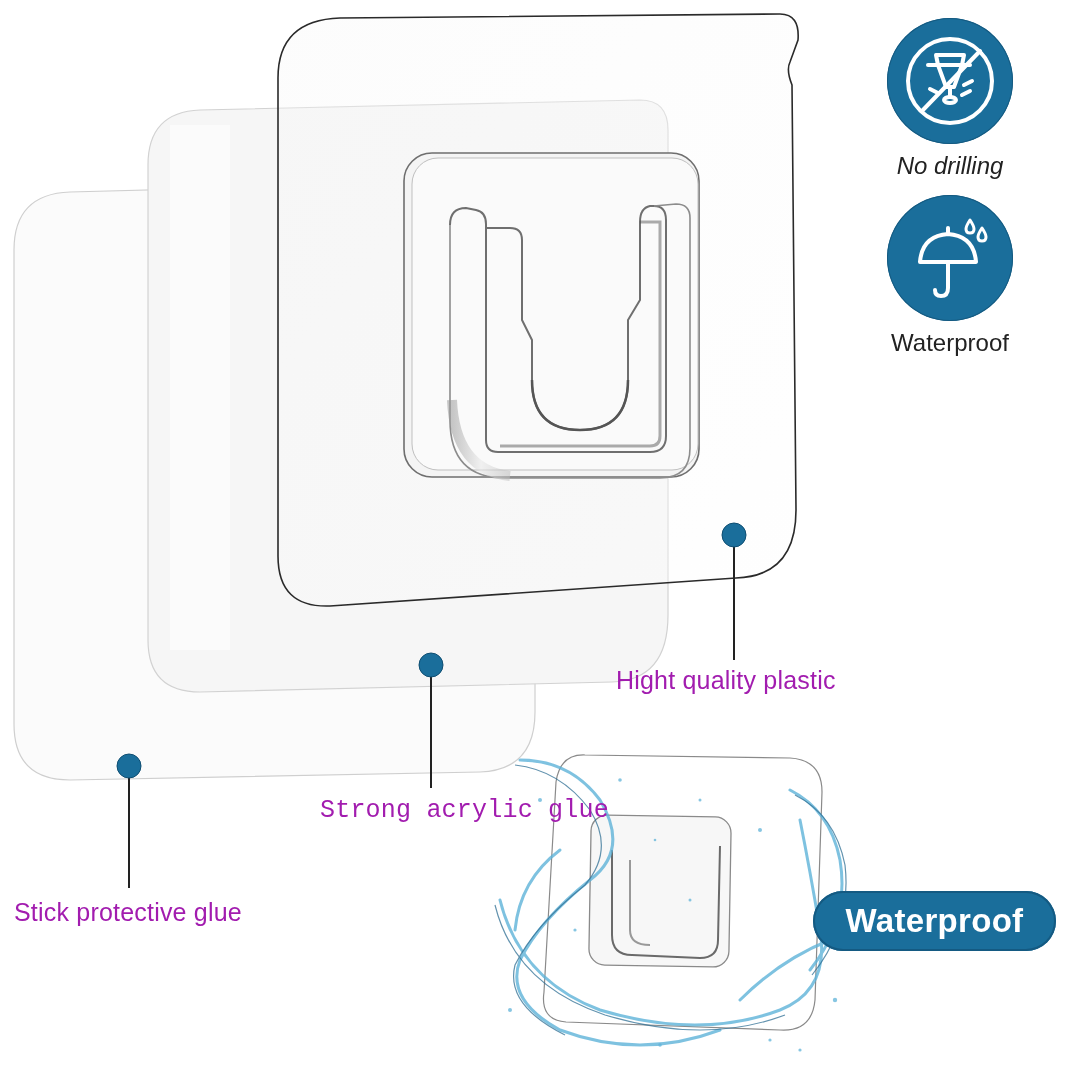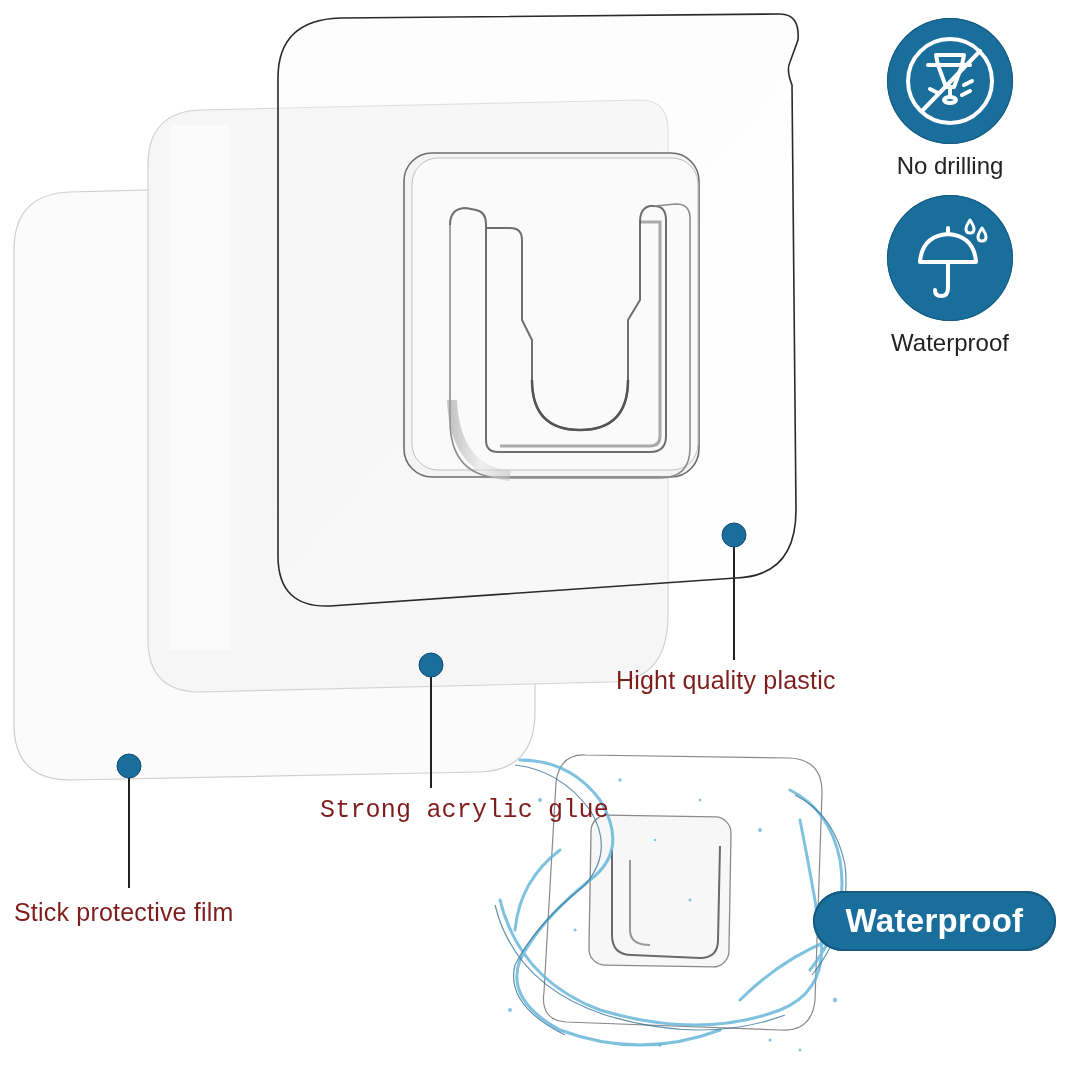--- a/index.html
+++ b/index.html
@@ -1,19 +1,19 @@
 <!DOCTYPE html>
 <html><head>
 <meta charset="utf-8">
 <style>
   html, body { margin: 0; padding: 0; background: #ffffff; }
   body { width: 1080px; height: 1080px; position: relative; overflow: hidden;
          font-family: "Liberation Sans", "DejaVu Sans", sans-serif; color: #1f1f1f; }
   .stage { position: absolute; left: 0; top: 0; width: 1080px; height: 1080px; }
-  .label { position: absolute; font-size: 25px; letter-spacing: 0.2px; white-space: nowrap; color: #7f1d1d; }
+  .label { position: absolute; font-size: 25px; letter-spacing: 0.2px; white-space: nowrap; color: #a21caf; }
   .feature { position: absolute; left: 878px; width: 144px; text-align: center; }
   .feature .circle { width: 126px; height: 126px; border-radius: 50%; margin: 0 auto;
                      background: #1a6e9b; box-shadow: inset 0 0 0 1px #155a80;
                      display: flex; align-items: center; justify-content: center; }
   .feature .cap { font-size: 24px; margin-top: 8px; color: #222; }
   .badge { position: absolute; left: 813px; top: 891px; width: 243px; height: 60px; border-radius: 30px;
            background: #1a6e9b; color: #fff; font-weight: bold; font-size: 33px;
            display: flex; align-items: center; justify-content: center; letter-spacing: 0.3px;
            box-shadow: inset 0 0 0 2px #145a82; }
 </style>
@@ -102,23 +102,23 @@
           <circle cx="660" cy="1045" r="1.8"></circle>
         <circle cx="575" cy="930" r="1.6"></circle>
           <circle cx="690" cy="900" r="1.5"></circle>
           <circle cx="655" cy="840" r="1.3"></circle>
       </g>
     </g>
   </svg>
 
   <div class="label" style="left:616px; top:666px;">Hight quality plastic</div>
   <div class="label" style="left:320px; top:796px;font-family:Liberation Mono, monospace;">Strong acrylic glue</div>
-  <div class="label" style="left:14px; top:898px;">Stick protective film</div>
+  <div class="label" style="left:14px; top:898px;">Stick protective glue</div>
 
-  <div class="feature" style="top:18px;">
+  <div class="feature" style="top:18px;font-style:italic;">
     <div class="circle">
       <svg width="100" height="100" viewBox="0 0 100 100" fill="none" stroke="#fff" stroke-width="4" stroke-linecap="round" stroke-linejoin="round">
         <circle cx="50" cy="50" r="42"></circle>
         <line x1="22" y1="80" x2="80" y2="20"></line>
         <line x1="28" y1="34" x2="70" y2="34"></line>
         <path d="M36,24 L64,24 L62,34 L54,56 L46,56 L38,34 Z"></path>
         <line x1="50" y1="56" x2="50" y2="66"></line>
         <ellipse cx="50" cy="69" rx="6" ry="3"></ellipse>
         <line x1="30" y1="58" x2="38" y2="62"></line>
           <line x1="62" y1="64" x2="70" y2="60"></line>

